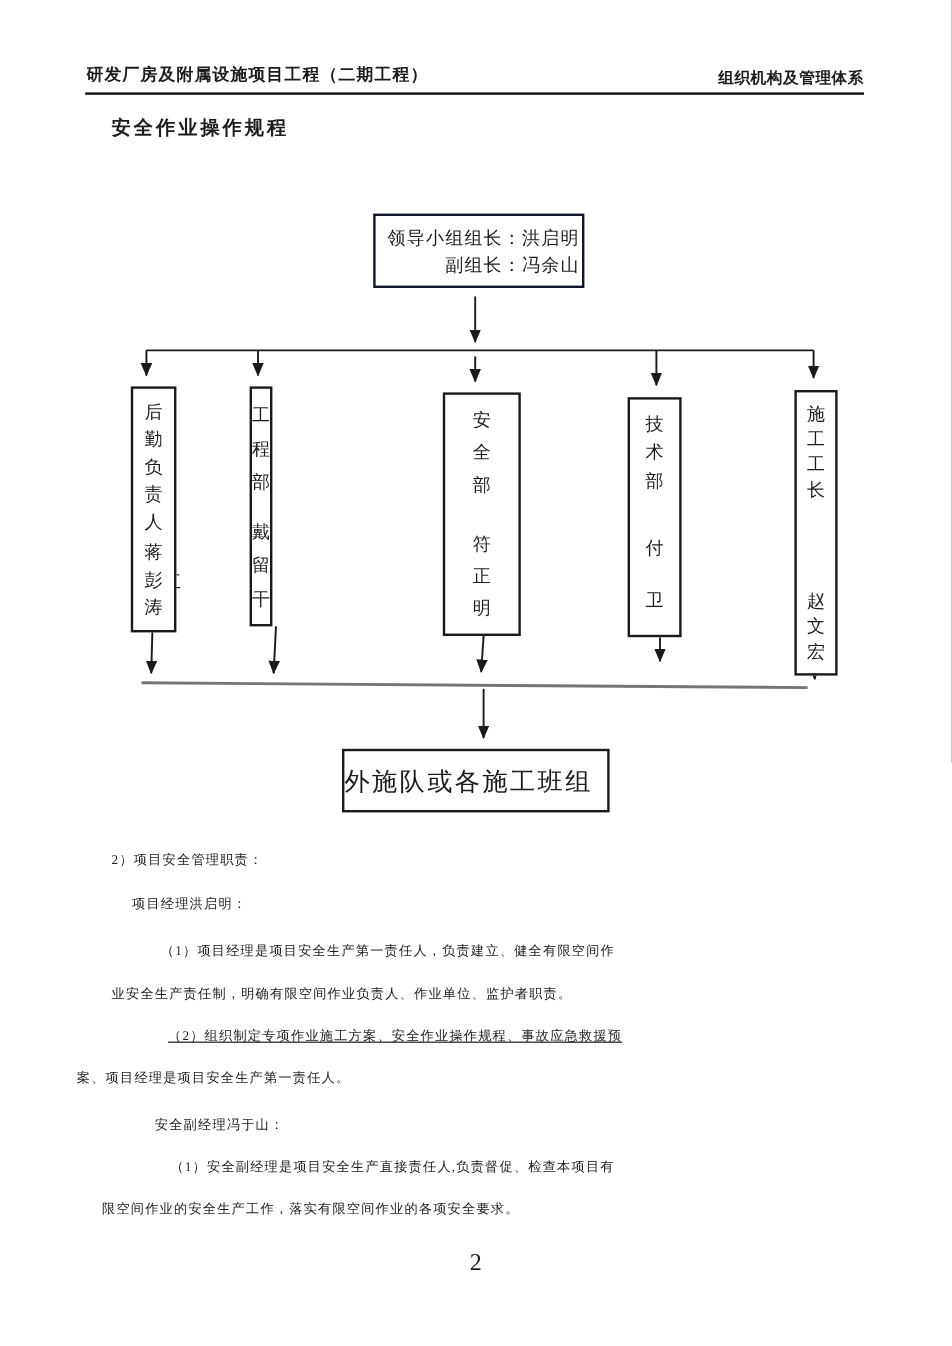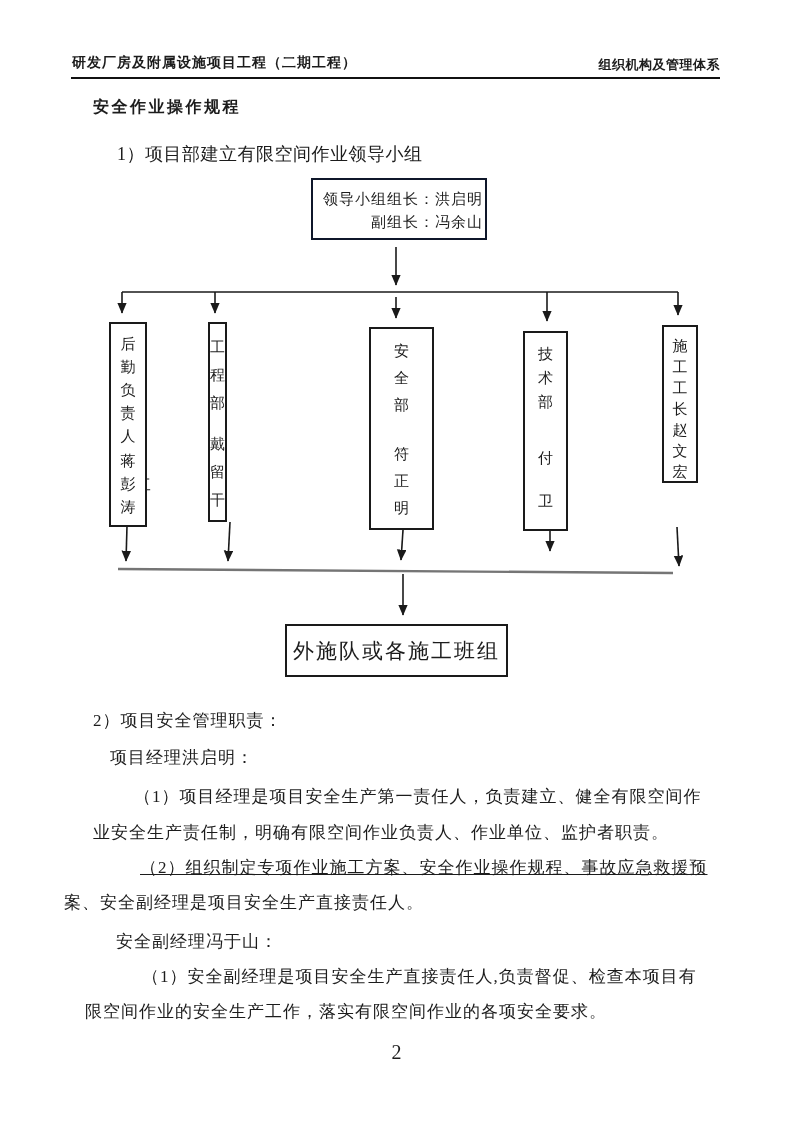--- a/index.html
+++ b/index.html
@@ -62,62 +62,61 @@
   .vtext{width:1.1em;word-break:break-all;text-align:center;line-height:25px;}
   .b1{left:109px;top:322px;width:38px;height:205px;}
   .b1 .vtext{line-height:23px;}
   .b2{left:208px;top:322px;width:19px;height:200px;}
   .b2 .vtext{line-height:28px;}
   .b3{left:369px;top:327px;width:65px;height:203px;}
   .b3 .vtext{line-height:27px;}
   .b4{left:523px;top:331px;width:45px;height:200px;}
   .b4 .dept{line-height:24px;}
   .b4 .vname{line-height:43px;}
-  .b5{left:662px;top:325px;width:36px;height:158px;}
+  .b5{left:662px;top:325px;width:36px;height:238px;}
   .b5 .vtext{line-height:21px;}
 
   .straymark{
     position:absolute;left:136px;top:476px;z-index:0;font-size:15px;color:#1a1a1a;
   }
 
   .bottombox{
     position:absolute;left:285px;top:624px;width:223px;height:53px;
     border:2px solid #1a1a1a;background:#fff;z-index:1;box-sizing:border-box;
-    display:flex;align-items:center;justify-content:center;
+    display:flex;align-items:center;
     font-size:21px;letter-spacing:2px;
   }
 
   
-  .bodyline{font-size:17px;letter-spacing:1px;}
+  .bodyline{font-size:11px;letter-spacing:1px;}
   .l-item2{left:93px;top:709px;}
   .l-sub1{left:110px;top:746px;}
   .l-p1a{left:134px;top:785px;}
   .l-p1b{left:93px;top:821px;}
   .l-p2a{left:140px;top:856px;text-decoration:underline;}
   .l-p2b{left:64px;top:891px;}
-  .l-sub2{left:116px;top:930px;}
+  .l-sub2{left:129px;top:930px;}
   .l-p3a{left:142px;top:965px;}
   .l-p3b{left:85px;top:1000px;}
 
   .pagenum{
     left:0;top:1041px;width:100%;text-align:center;
     font-size:20px;letter-spacing:0;
   }
 </style>
 </head>
 <body>
 
 <div class="page">
 
   <div class="abs hdr-left">研发厂房及附属设施项目工程（二期工程）</div>
   <div class="abs hdr-right">组织机构及管理体系</div>
   <div class="hdr-rule"></div>
 
   <div class="abs sec-title">安全作业操作规程</div>
-  <div class="abs item1">1）项目部建立有限空间作业领导小组</div>
 
   <svg class="chart-svg" viewBox="0 0 793 1122" xmlns="http://www.w3.org/2000/svg">
     <defs>
       <marker id="ah" markerWidth="9" markerHeight="8" refX="6.5" refY="3" orient="auto">
         <path d="M0,0 L7,3 L0,6 z" fill="#1a1a1a"></path>
       </marker>
     </defs>
     <g stroke="#1a1a1a" stroke-width="1.6" fill="none">
       <line x1="396" y1="247" x2="396" y2="285" marker-end="url(#ah)"></line>
       <line x1="122" y1="292" x2="678" y2="292"></line>
@@ -170,20 +169,20 @@
 
   <div class="bottombox">
     <span>外施队或各施工班组</span>
   </div>
 
   <div class="abs bodyline l-item2">2）项目安全管理职责：</div>
   <div class="abs bodyline l-sub1">项目经理洪启明：</div>
   <div class="abs bodyline l-p1a">（1）项目经理是项目安全生产第一责任人，负责建立、健全有限空间作</div>
   <div class="abs bodyline l-p1b">业安全生产责任制，明确有限空间作业负责人、作业单位、监护者职责。</div>
   <div class="abs bodyline l-p2a">（2）组织制定专项作业施工方案、安全作业操作规程、事故应急救援预</div>
-  <div class="abs bodyline l-p2b">案、安全副经理是项目安全生产直接责任人。</div>
+  <div class="abs bodyline l-p2b">案、项目经理是项目安全生产第一责任人。</div>
   <div class="abs bodyline l-sub2">安全副经理冯于山：</div>
   <div class="abs bodyline l-p3a">（1）安全副经理是项目安全生产直接责任人,负责督促、检查本项目有</div>
   <div class="abs bodyline l-p3b">限空间作业的安全生产工作，落实有限空间作业的各项安全要求。</div>
 
   <div class="abs pagenum">2</div>
 
 </div>
 
 </body></html>

